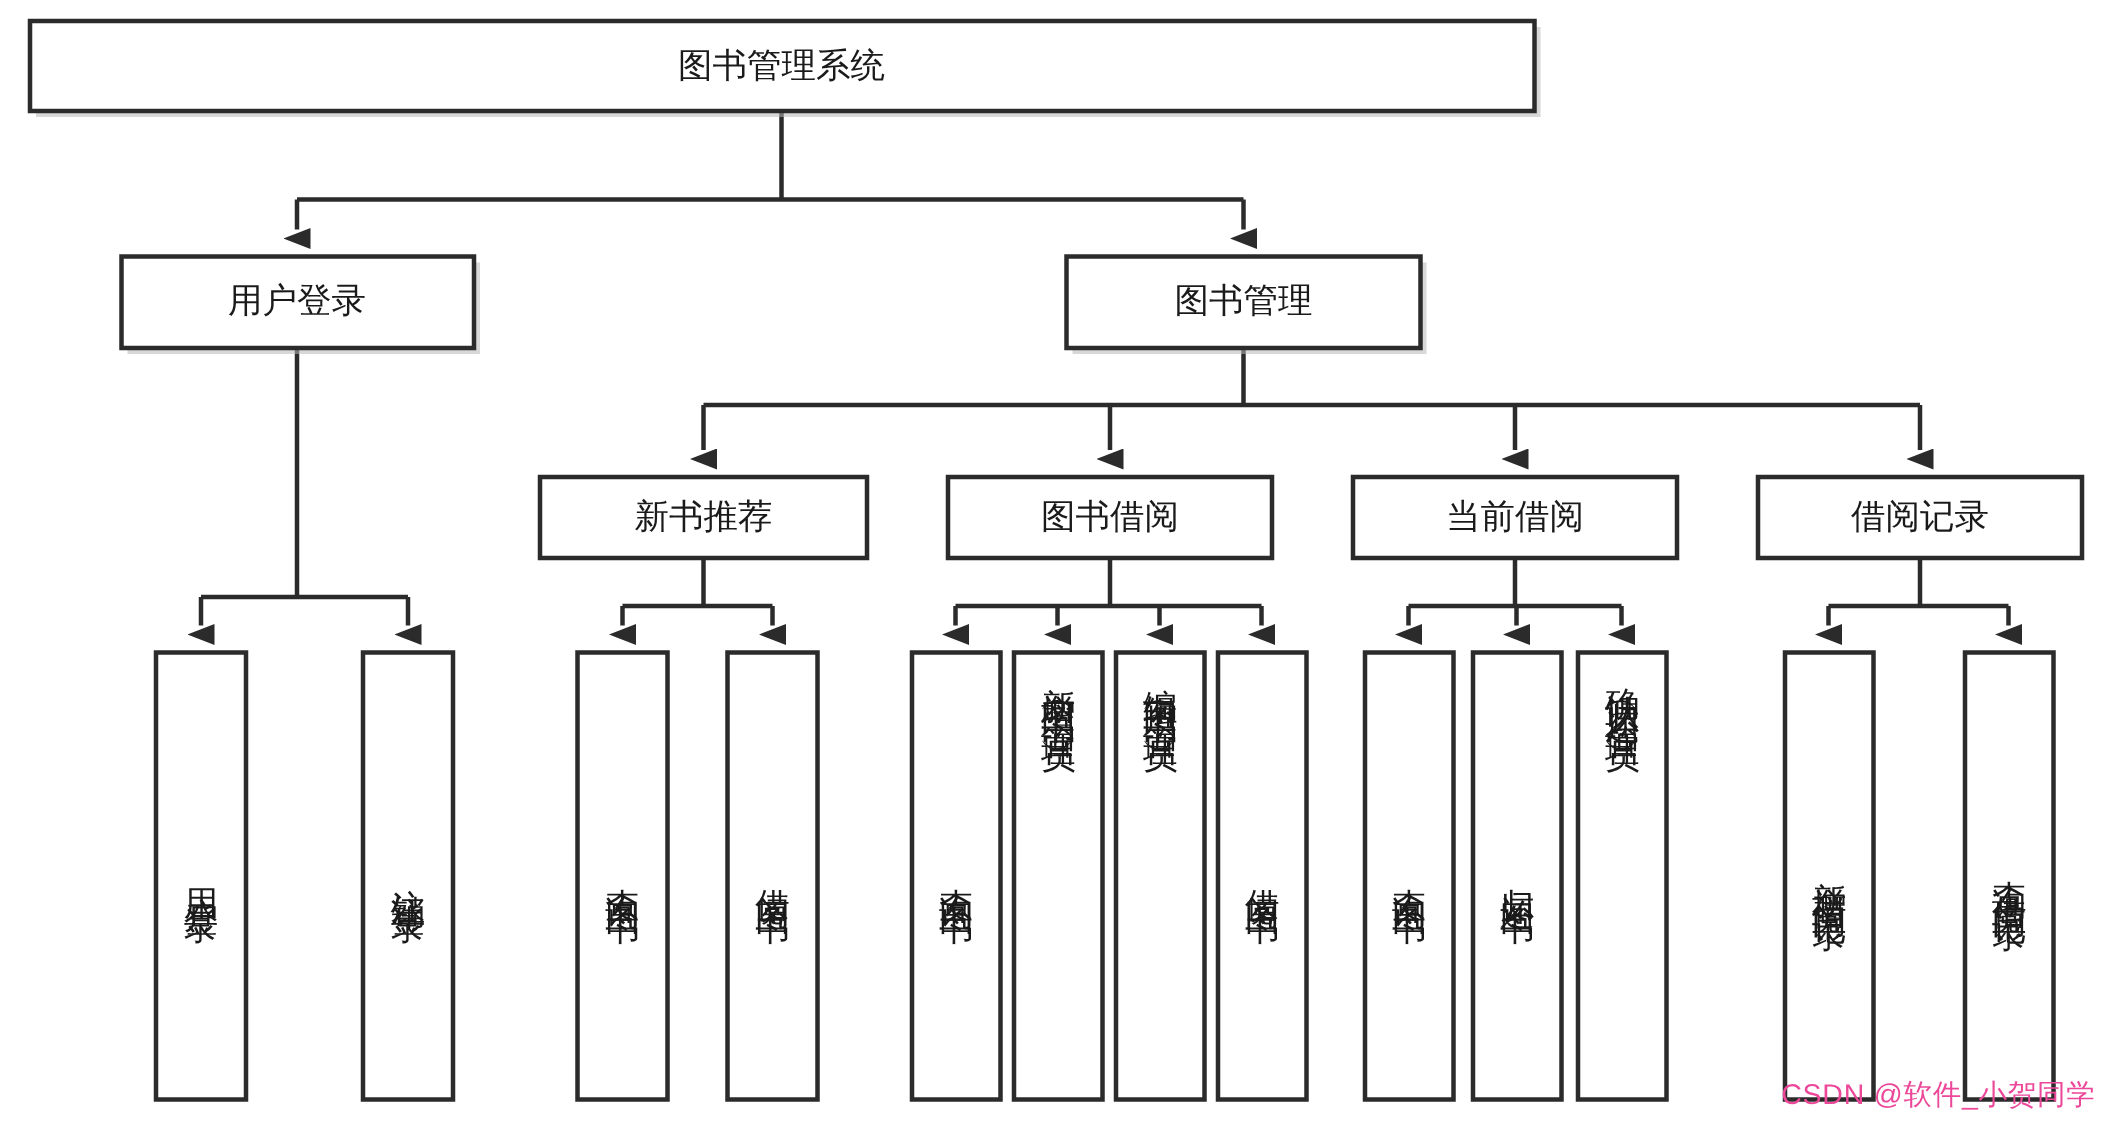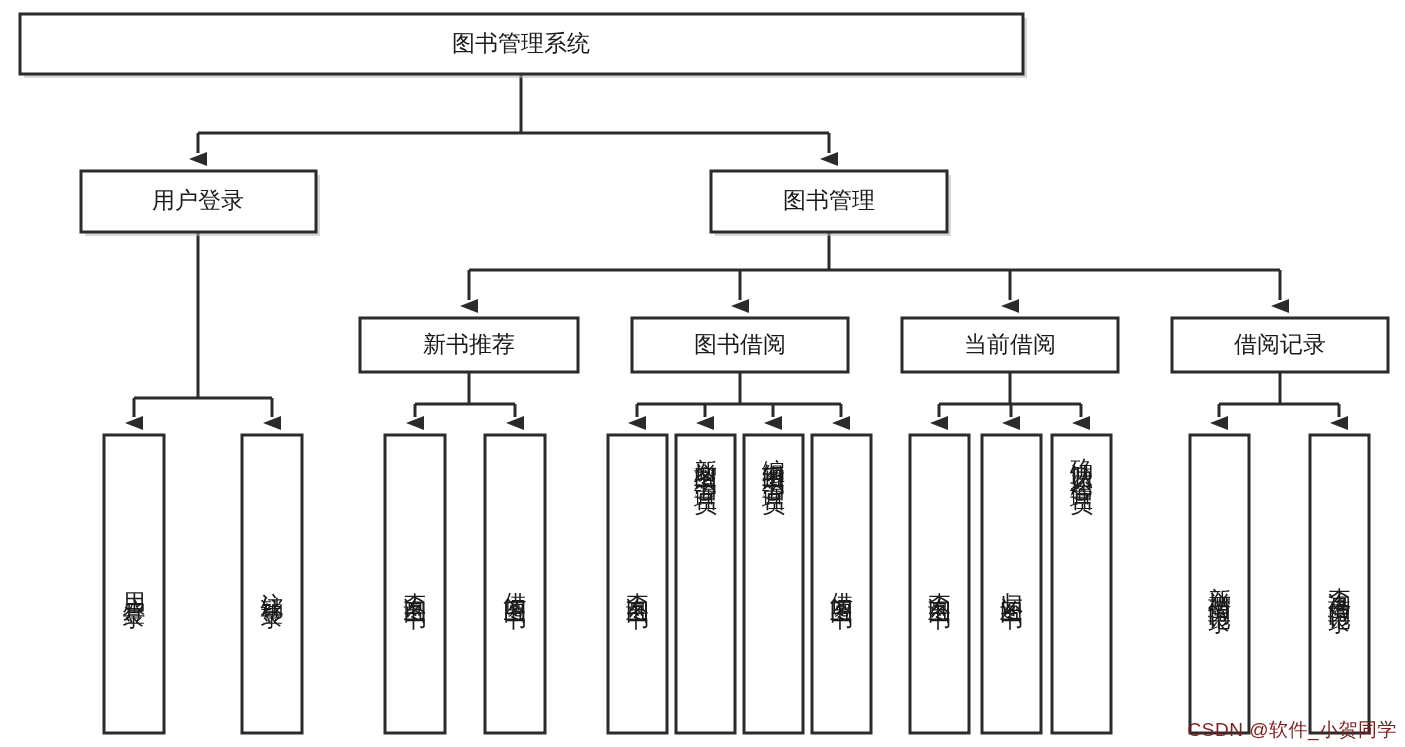--- a/index.html
+++ b/index.html
@@ -67,21 +67,21 @@
     color: #1a1a1a;
     white-space: nowrap;
     pointer-events: none;
   }
   .watermark {
     position: absolute;
     right: 8px;
     bottom: 4px;
     font-family: "Liberation Sans", "DejaVu Sans", sans-serif;
     font-size: 19px;
-    color: #7f1d1d;
+    color: #ec4899;
     letter-spacing: 0.5px;
     user-select: none;
   }
 </style>
 </head>
 <body>
 
 <div id="diagram-root">
 
   <svg class="flow" viewBox="0 0 1405 747" xmlns="http://www.w3.org/2000/svg">

